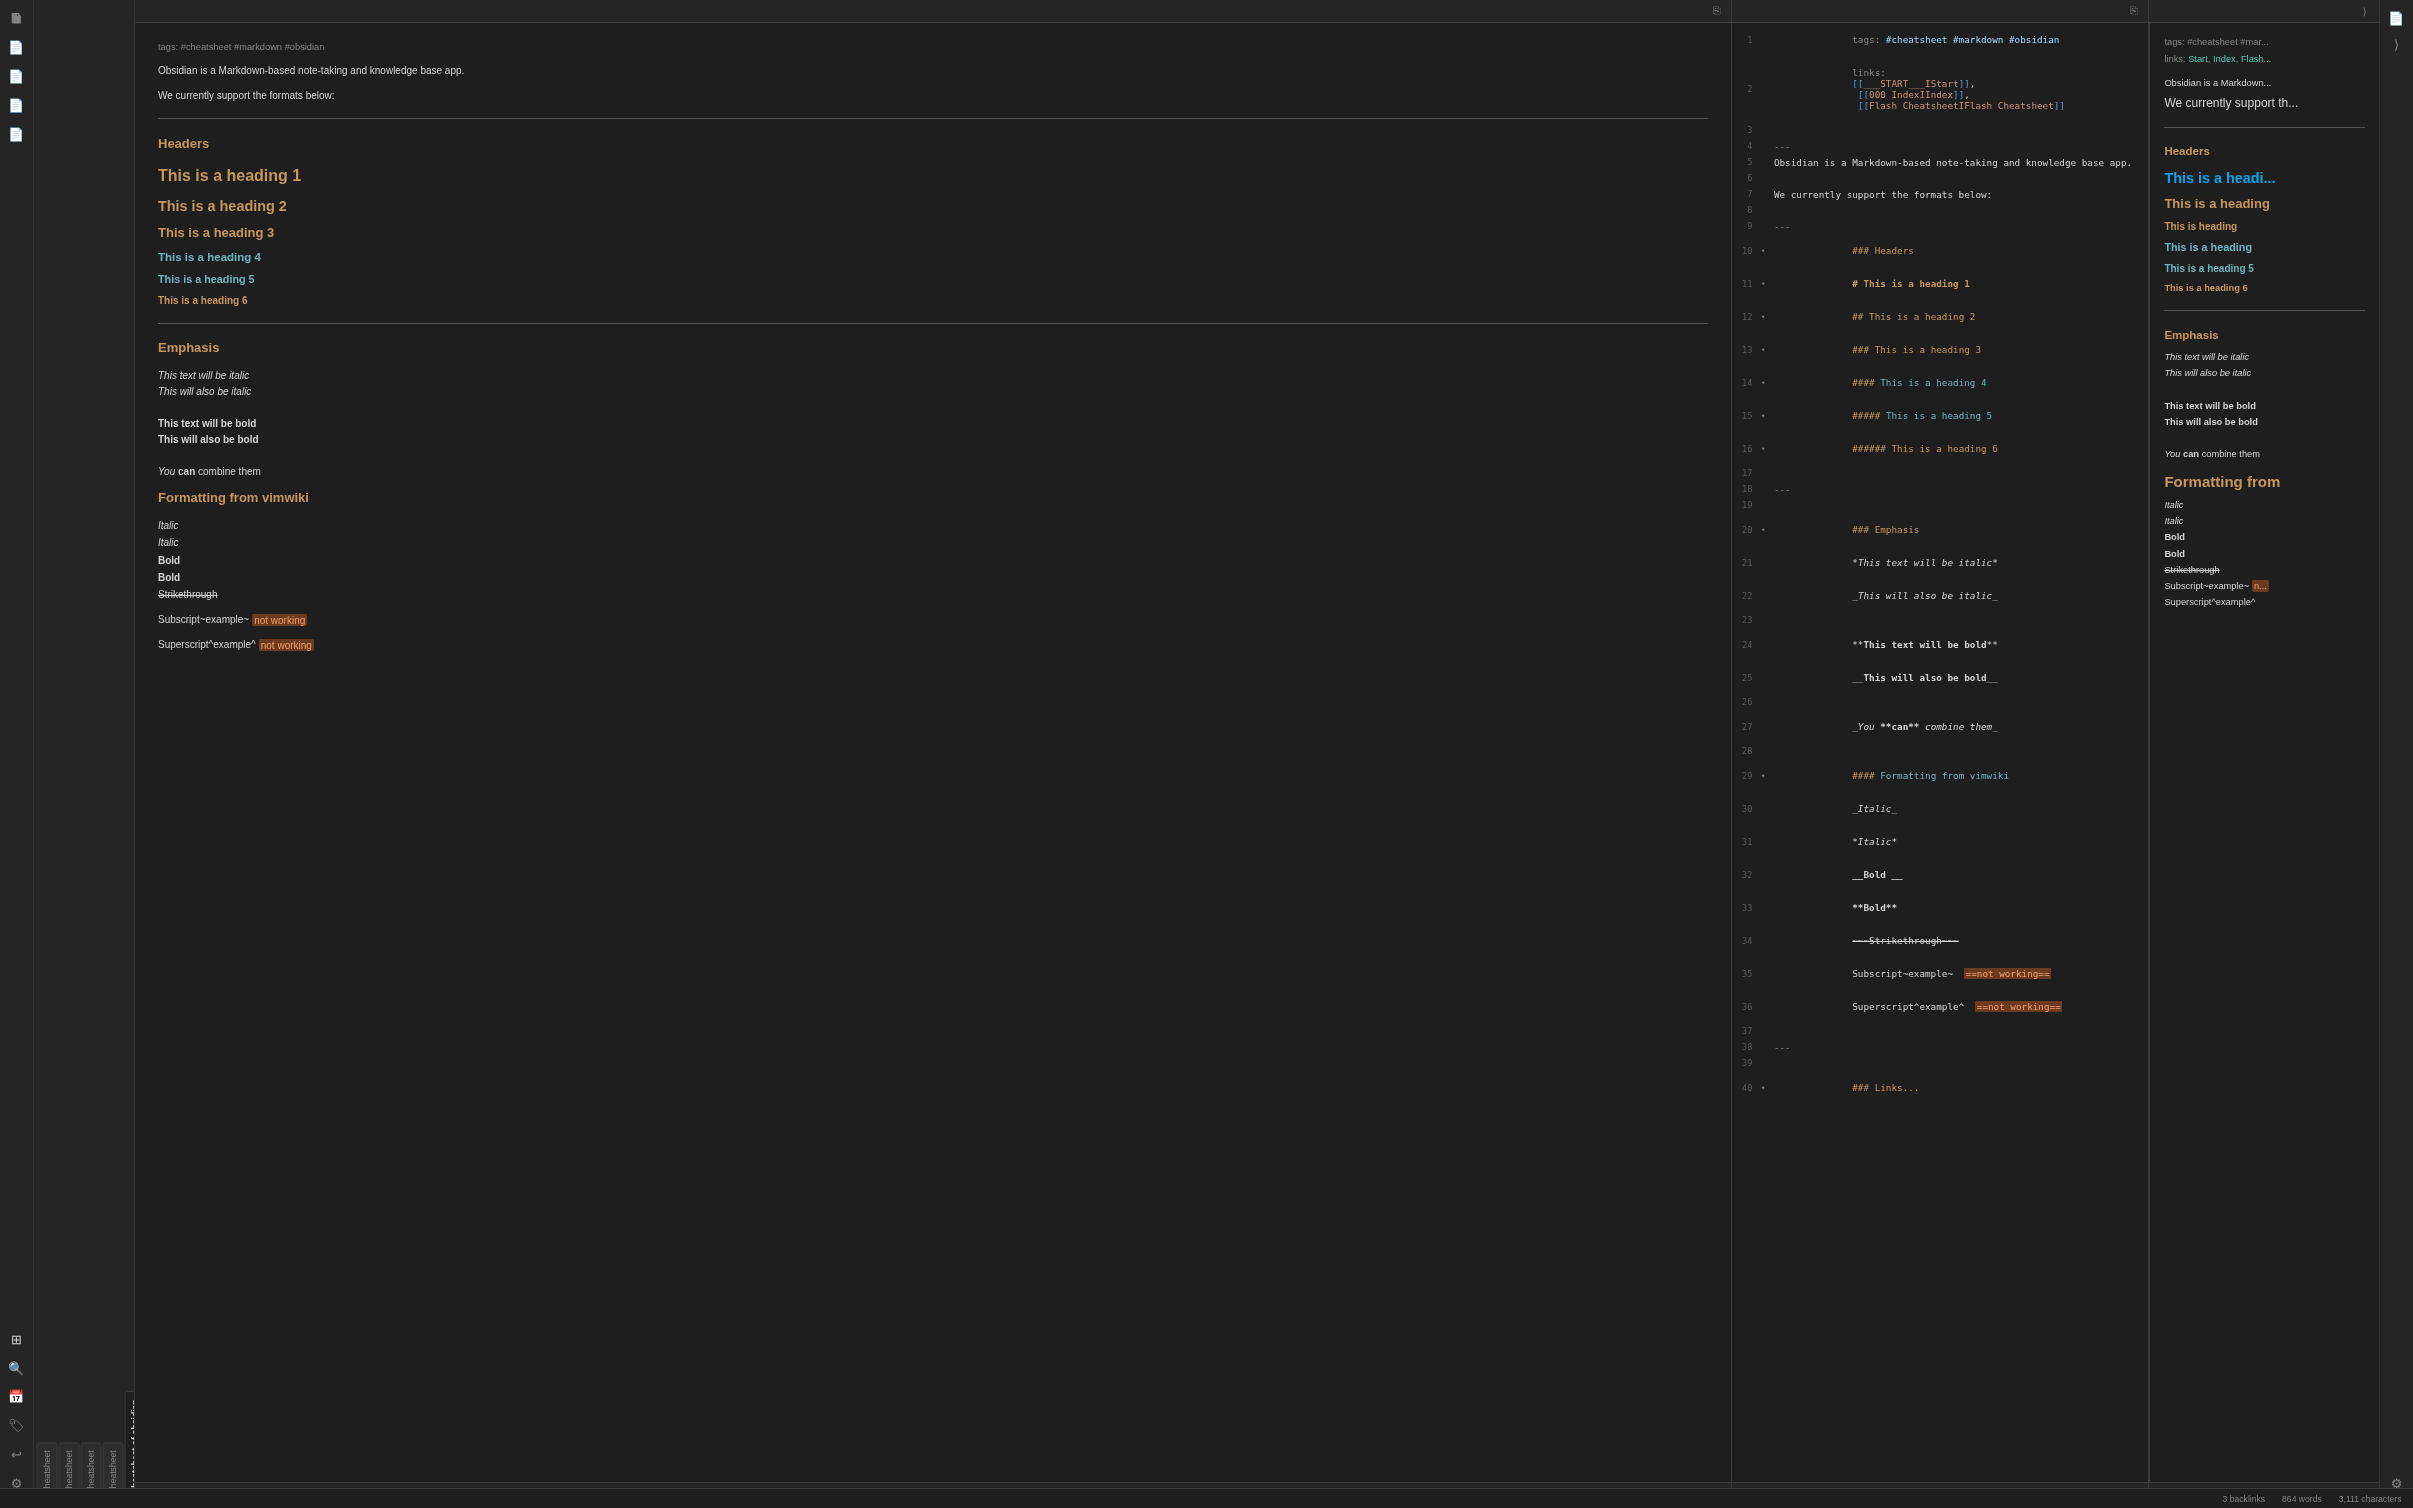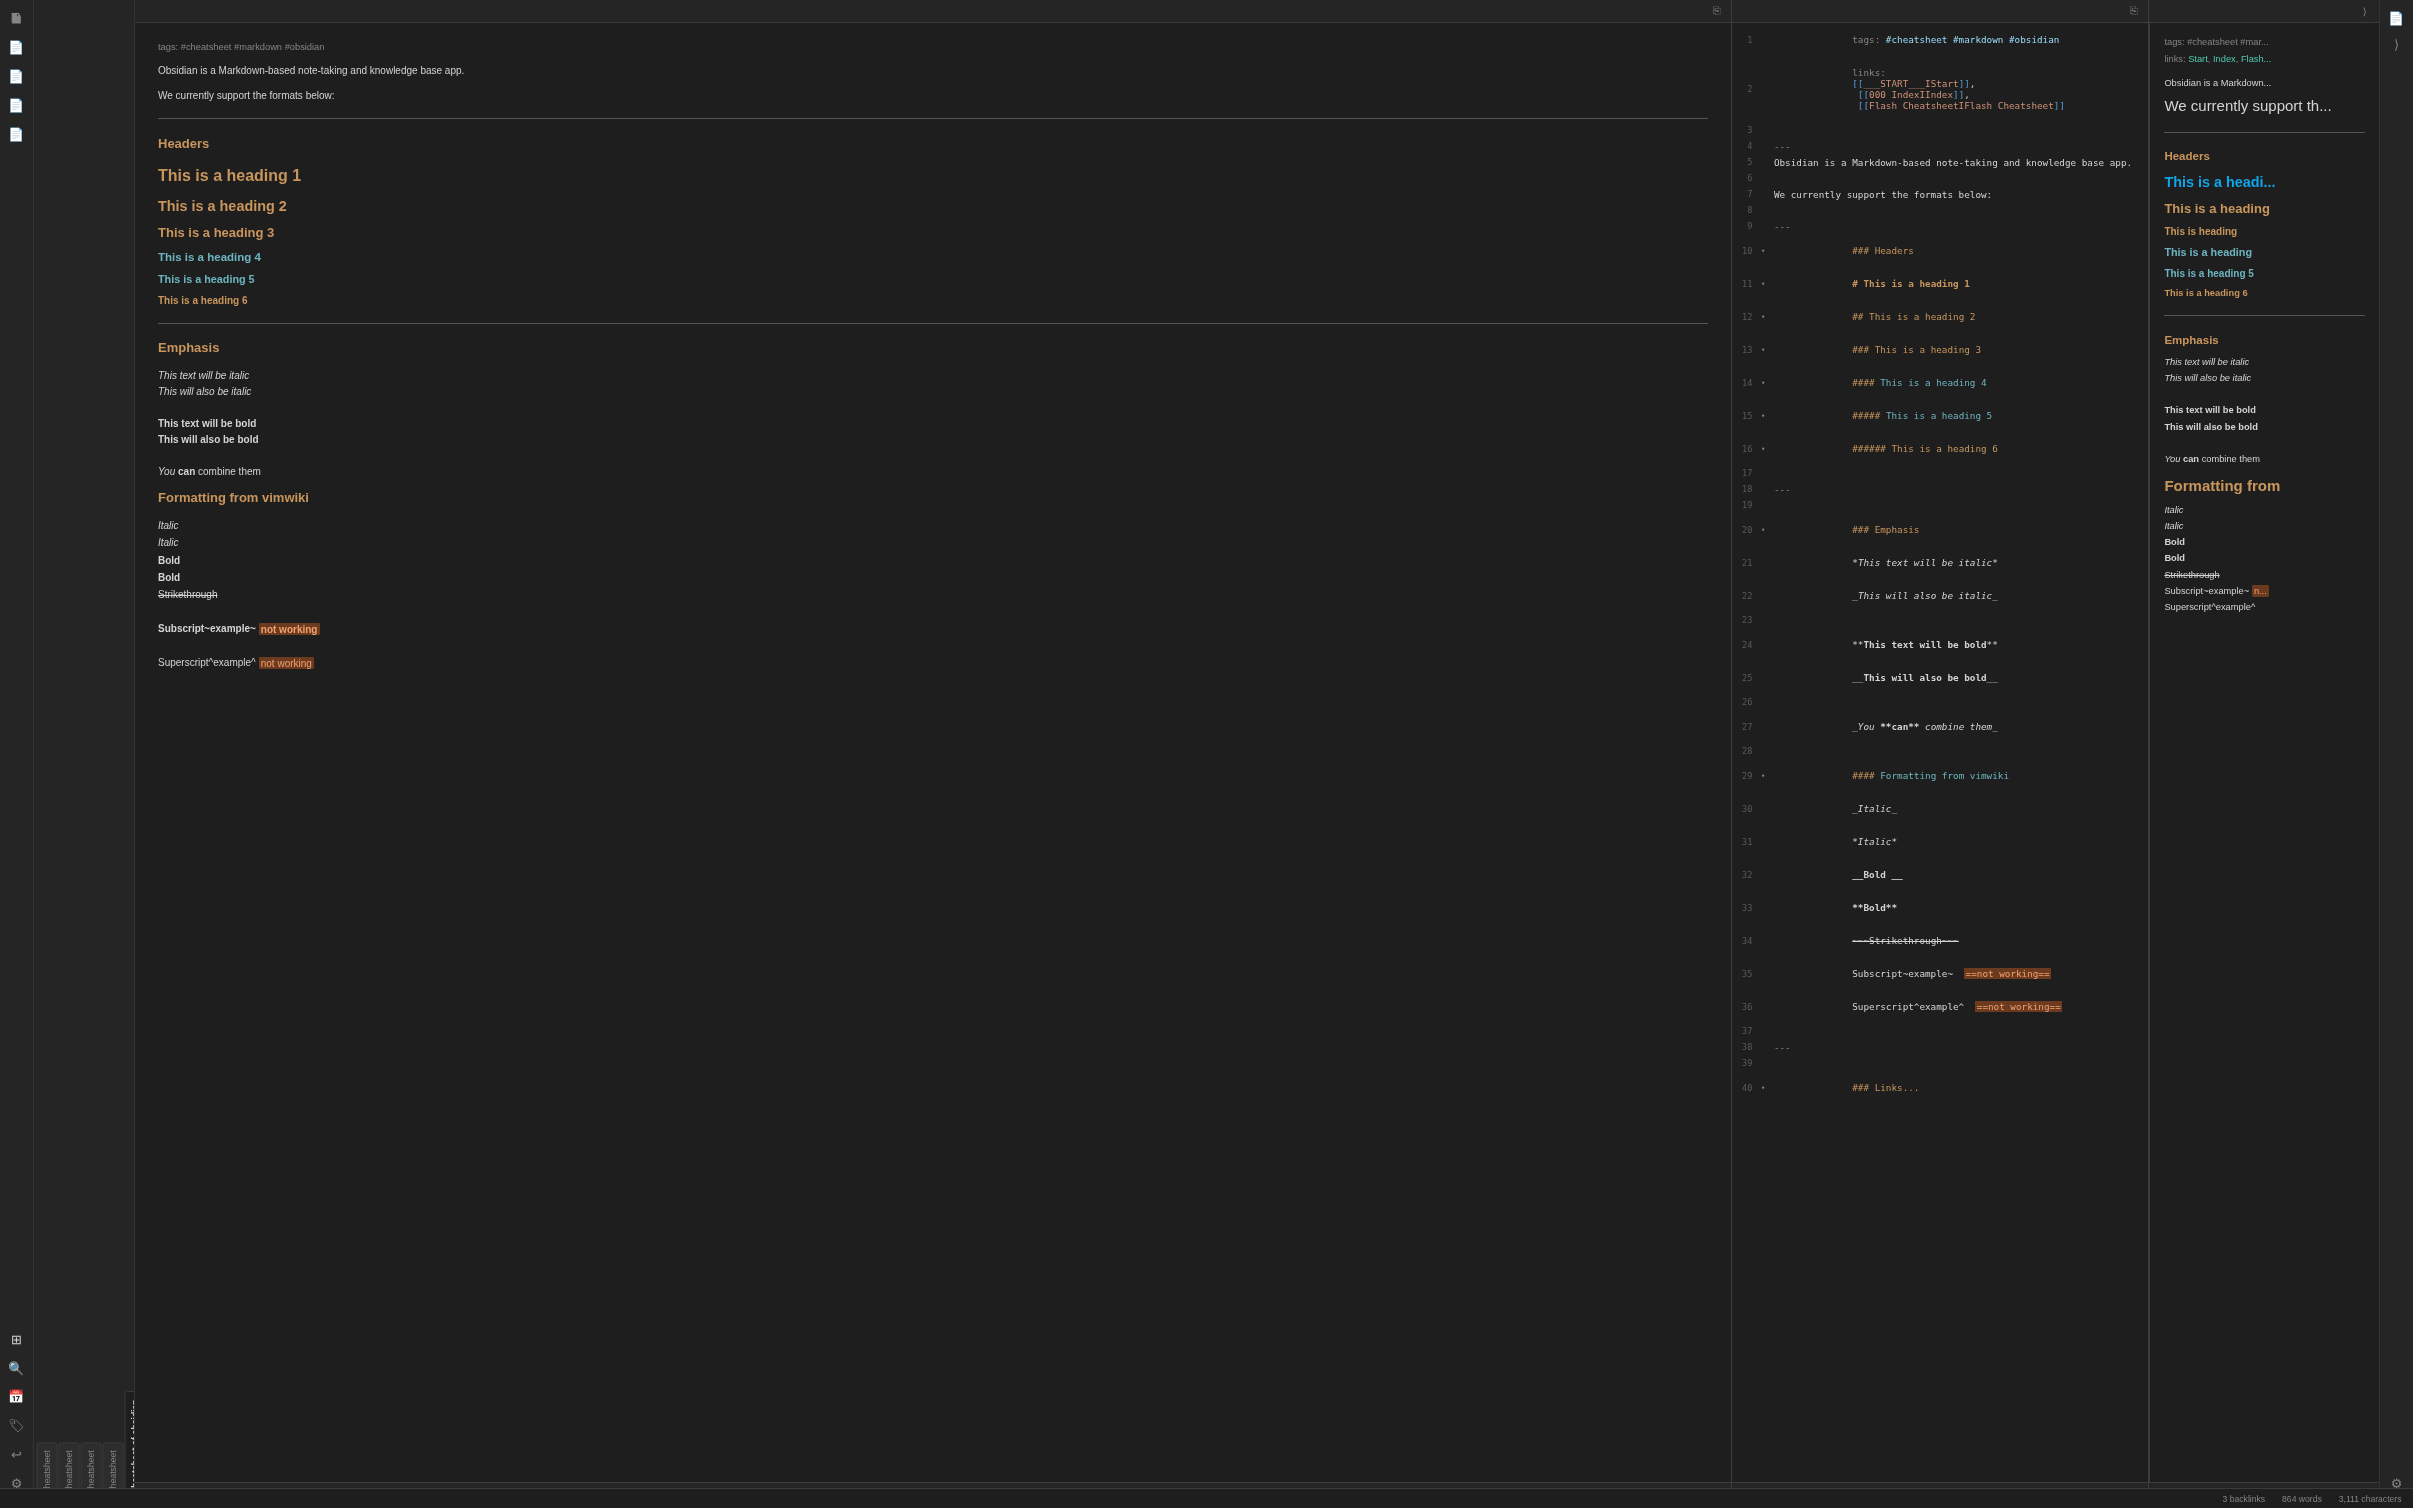--- a/index.html
+++ b/index.html
@@ -171,21 +171,21 @@
     .combined-text strong { font-weight: bold; }
 
     .vimwiki-title {
       color: #c8965c;
       font-size: 13px;
       font-weight: 600;
       margin: 8.6px 0;
     }
     .vimwiki-row { color: #d4d4d4; margin: 1.4px 0; }
     .strikethrough { text-decoration: line-through; color: #d4d4d4; }
-    .subscript-line { color: #d4d4d4; margin: 18px 0; font-weight: bold; }
+    .subscript-line { color: #d4d4d4; margin: 9px 0; }
     .not-working {
       background: #6c3a1e;
       color: #f0a070;
       padding: 0.7px 2.2px;
       border-radius: 1.4px;
     }
     .superscript-line { color: #d4d4d4; margin: 1.4px 0; }
 
     
     .editor-panel {
@@ -763,21 +763,21 @@
             <span style="color:#858585;">tags: #cheatsheet #mar...</span>
           </div>
           <div class="meta-line">
             <span style="color:#858585;">links: </span>
             <span class="meta-link">Start</span>,
             <span class="meta-link">Index</span>,
             <span class="meta-link">Flash...</span>
           </div>
 
           <p style="color:#d4d4d4; margin:8.6px 0 2.9px; font-size:9.3px;">Obsidian is a Markdown...</p>
-          <p style="color:#d4d4d4; margin:2.9px 0; font-size:15px;">We currently support th...</p>
+          <p style="color:#d4d4d4; margin:2.9px 0; font-size:12px;">We currently support th...</p>
 
           <hr class="preview-divider">
 
           <div style="color:#c8965c; font-size:11.5px; font-weight:600; margin:5.7px 0;">Headers</div>
 
           <div style="color:#0ea5e9; font-size:14.4px; font-weight:700; margin:4.3px 0;">This is a headi...</div>
           <div style="color:#c8965c; font-size:13px; font-weight:600; margin:4.3px 0;">This is a heading</div>
           <div style="color:#c8965c; font-size:10px; font-weight:600; margin:4.3px 0;">This is heading</div>
           <div style="color:#6db4c0; font-size:10.8px; font-weight:600; margin:4.3px 0;">This is a heading</div>
           <div style="color:#6db4c0; font-size:10px; font-weight:600; margin:4.3px 0;">This is a heading 5</div>

